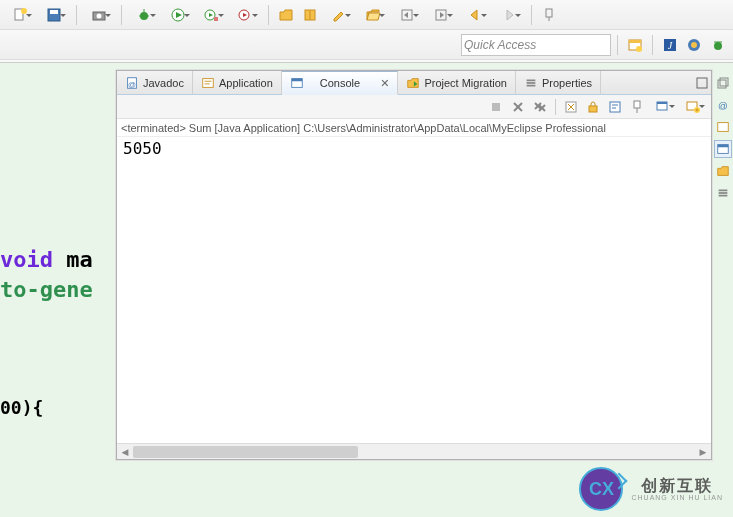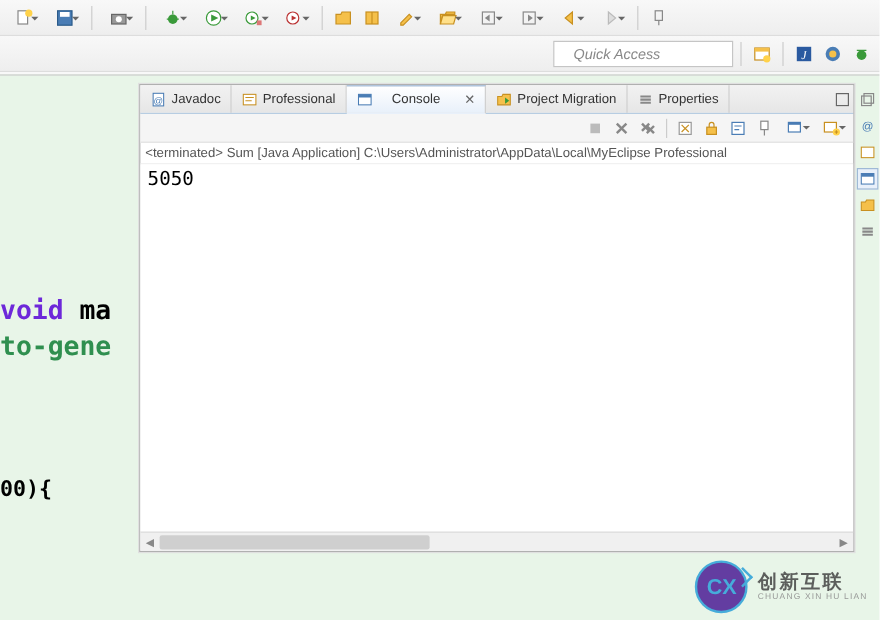--- a/index.html
+++ b/index.html
@@ -33,21 +33,21 @@
     content: ""; position: absolute; right: 3px; top: 9px;
     border: 3px solid transparent; border-top-color: #666;
   }
   .tb-sep { width: 1px; height: 20px; background: #ccc; margin: 0 4px; }
 
   .quick-access {
     margin-left: auto;
     width: 150px; height: 22px;
     border: 1px solid #c5c5c5;
     background: #fff;
-    padding: 0 16px;
+    padding: 0 2px;
     color: #888;
     display: flex; align-items: center;
     font-style: italic;
   }
 
   
   .editor-bg {
     position: absolute;
     left: 0; top: 62px; bottom: 0; right: 0;
     background: #e8f5e8;
@@ -171,21 +171,21 @@
     font-size: 18px; font-weight: bold; color:#2aa0d8;
     position:relative;
     background:#4c1d95;
   }
   .wm-logo::after{
     content:""; position:absolute; right:-4px; top:6px;
     width:10px;height:10px;border:2px solid #2aa0d8;border-left:none;border-bottom:none;
     transform:rotate(45deg);
   }
   .wm-text { display:flex;flex-direction:column;line-height:1; }
-  .wm-main { font-size:16px; font-weight:bold; color:#444; letter-spacing:2px;}
+  .wm-main { font-size:16px; font-weight:bold; color:#444; letter-spacing:2px;text-align:center;}
   .wm-sub  { font-size:7px; color:#888; letter-spacing:1px;}
 
   
   .ic { width:16px;height:16px; }
 </style>
 </head>
 <body>
 
 <div class="toolbar-row">
   <div class="tb-btn drop">
@@ -336,21 +336,21 @@
           <text x="8" y="12" text-anchor="middle" font-size="9" fill="#4a7db5">@</text>
         </svg>
       <span>Javadoc</span>
     </div>
     <div class="tab">
       <svg class="ic" style="width:14px;height:14px" viewBox="0 0 16 16">
           <rect x="2" y="3" width="12" height="10" fill="#fff" stroke="#c89020"></rect>
           <line x1="4" y1="6" x2="12" y2="6" stroke="#c89020"></line>
           <line x1="4" y1="9" x2="10" y2="9" stroke="#c89020"></line>
         </svg>
-      <span>Professional</span>
+      <span>Application</span>
     </div>
     <div class="tab active">
       <svg class="ic" style="width:14px;height:14px" viewBox="0 0 16 16">
           <rect x="2" y="3" width="12" height="10" fill="#fff" stroke="#4a7db5"></rect>
           <rect x="2" y="3" width="12" height="3" fill="#4a7db5"></rect>
         </svg>
       <span>Console</span>
       <span class="tab-close">✕</span>
     </div>
     <div class="tab">

